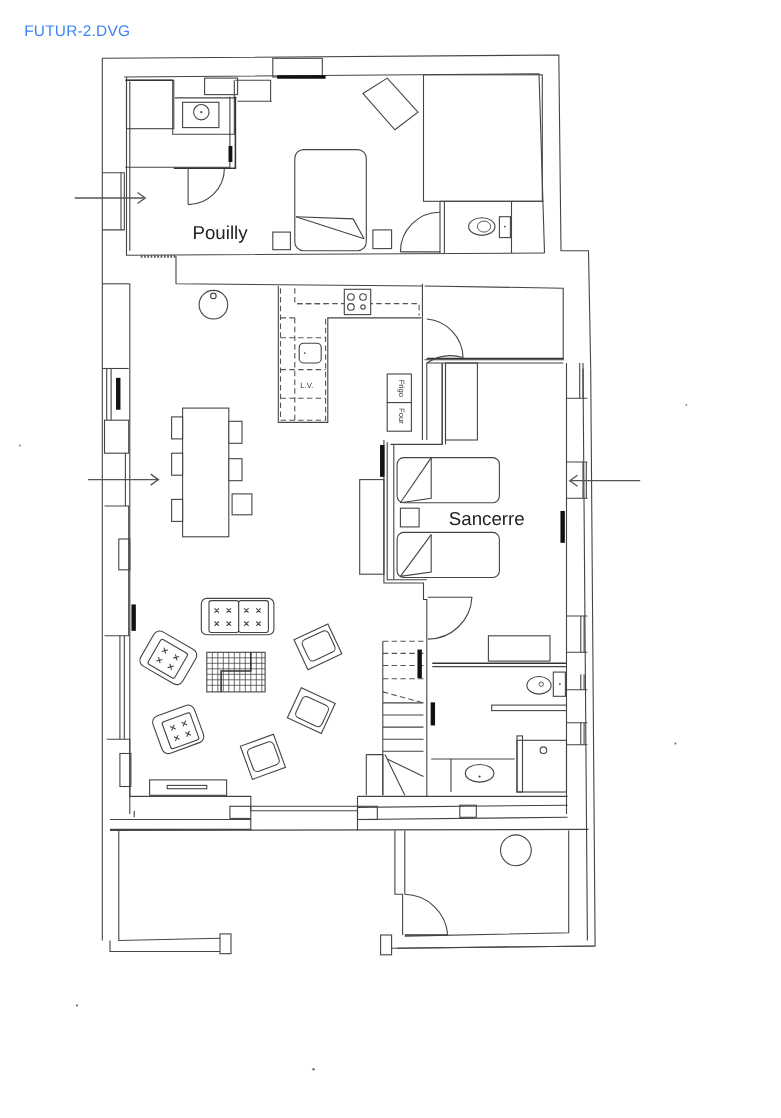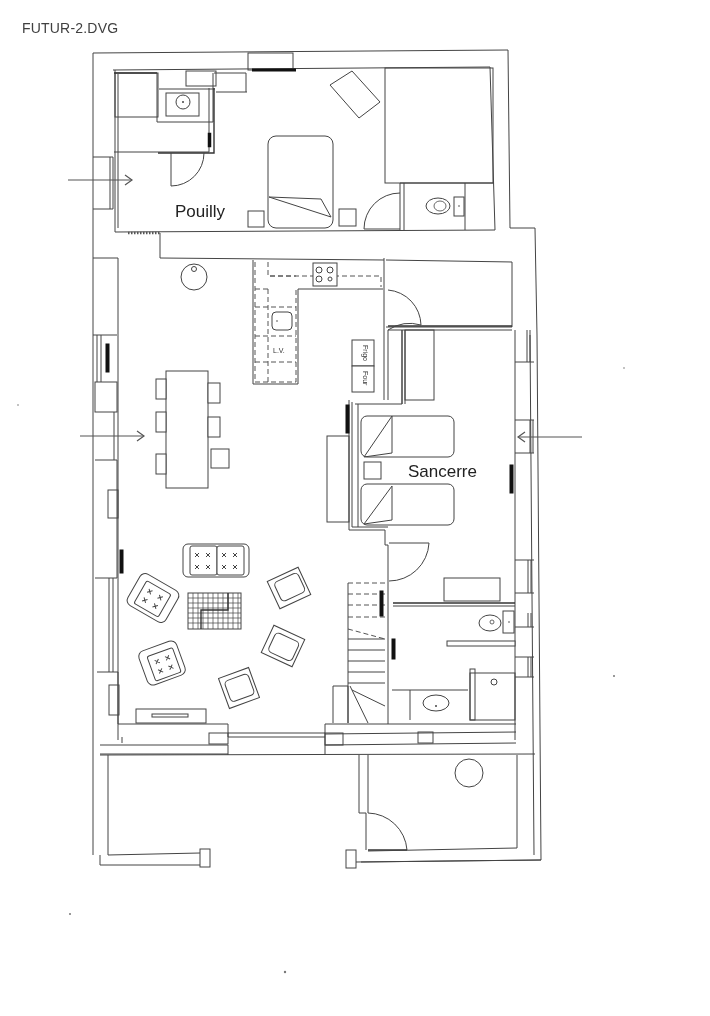--- a/index.html
+++ b/index.html
@@ -1,17 +1,17 @@
 <!DOCTYPE html>
 <html><head>
 <meta charset="utf-8">
 <style>
   html, body { margin: 0; padding: 0; background: #ffffff; }
   body { width: 710px; height: 1016px; position: relative; overflow: hidden; font-family: "Liberation Sans", sans-serif; }
-  #doc-title { position: absolute; left: 22px; top: 20px; font-size: 14px; color: #404040; letter-spacing: 0.2px; }
+  #doc-title { position: absolute; left: 22px; top: 20px; font-size: 14px; color: #3b82f6; letter-spacing: 0.2px; }
   #plan { position: absolute; left: 0; top: 0; }
   .w { fill: none; stroke: #444; stroke-width: 1; }
   .wt { fill: none; stroke: #333; stroke-width: 1.4; }
   .thick { fill: none; stroke: #111; stroke-width: 4; }
   .dash { fill: none; stroke: #555; stroke-width: 1; stroke-dasharray: 5 3; }
   .furn { fill: #fff; stroke: #444; stroke-width: 1; }
   .arrow { stroke: #555; stroke-width: 1.2; fill: none; }
   .room-label { font-family: "Liberation Sans", sans-serif; font-size: 17px; fill: #222; }
   .small-label { font-family: "Liberation Sans", sans-serif; font-size: 7px; fill: #333; }
   .grid { stroke: #444; stroke-width: 0.7; }

